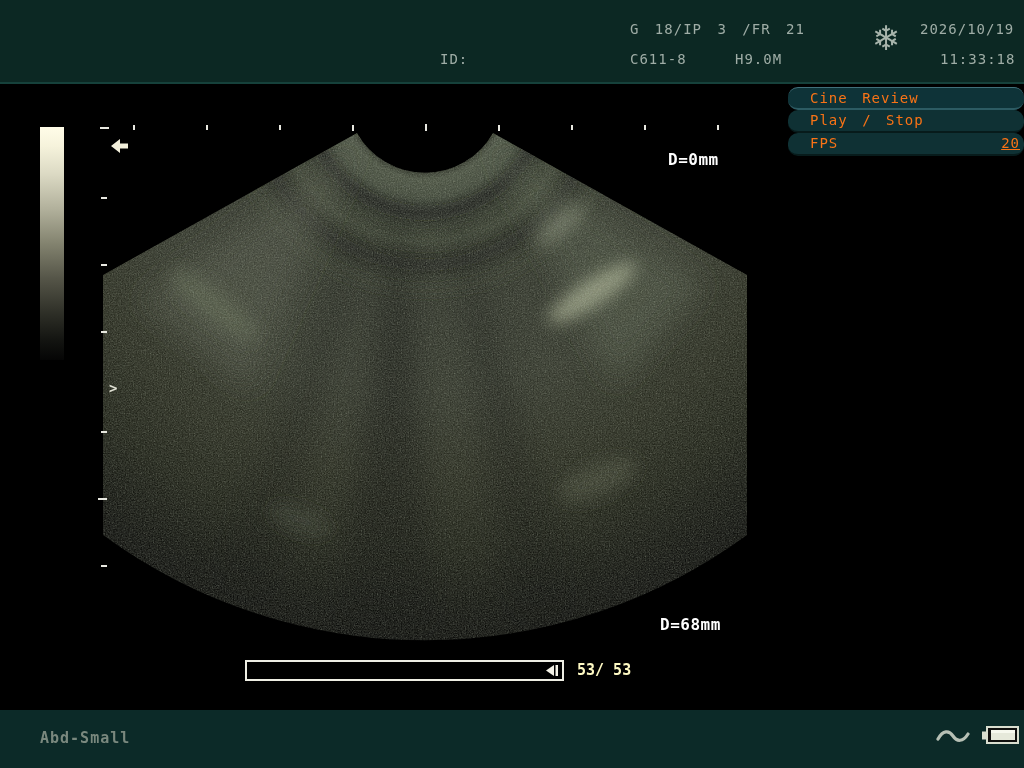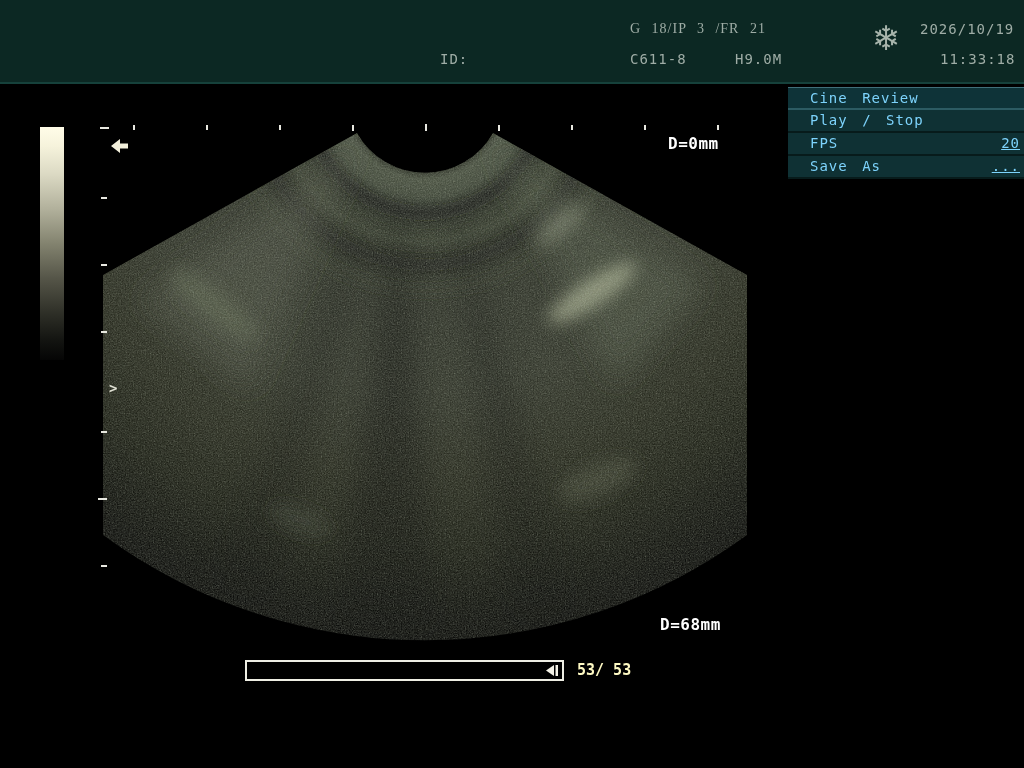--- a/index.html
+++ b/index.html
@@ -10,21 +10,21 @@
           border-bottom:2px solid #16413b;z-index:3;}
   #logo{position:absolute;left:30px;top:4px;width:92px;height:76px;text-align:center;}
   #logo .word{position:absolute;left:0;top:46px;width:92px;color:#ece9d4;
               font-family:"Liberation Sans",sans-serif;font-weight:bold;font-size:23px;letter-spacing:3px;}
   .hdr-txt{position:absolute;color:#9fada6;font-size:14px;letter-spacing:1px;word-spacing:6px;white-space:pre;}
   #snowflake{position:absolute;left:872px;top:18px;font-size:34px;color:#a7b4ab;
              font-family:"DejaVu Sans",sans-serif;}
   
   #menu{position:absolute;left:788px;top:87px;width:236px;z-index:3;}
   .menu-row{position:relative;height:21px;background:#0f3134;border-bottom:2px solid #071b1b;
-            color:#7dd3fc;font-size:14px;letter-spacing:1px;word-spacing:5px;line-height:21px;}
+            color:#f97316;font-size:14px;letter-spacing:1px;word-spacing:5px;line-height:21px;border-radius:10px;}
   .menu-row .lbl{position:absolute;left:22px;top:0;}
   .menu-row .val{position:absolute;right:4px;top:0;text-decoration:underline;}
   .menu-row.hl{background:#0e3338;border-top:1px solid #41707a;border-bottom:2px solid #2c5b63;height:20px;line-height:20px;}
   
   .img-txt{position:absolute;color:#fff;font-weight:bold;font-size:16px;letter-spacing:0.5px;z-index:2;white-space:pre;}
   #focus-marker{position:absolute;left:109px;top:380px;color:#e0e0d4;font-size:14px;font-weight:bold;z-index:2;}
   
   #graybar{position:absolute;left:40px;top:127px;width:24px;height:233px;z-index:2;
     background:linear-gradient(#fffce8 0%,#f6f3dc 8%,#dcdac4 20%,#b2b19c 35%,#83836f 50%,#555548 65%,#2e2f27 80%,#121310 92%,#050505 100%);}
   
@@ -120,21 +120,21 @@
       <rect x="101" y="197" width="6" height="2"></rect>
       <rect x="101" y="264" width="6" height="2"></rect>
       <rect x="101" y="331" width="6" height="2"></rect>
       <rect x="101" y="431" width="6" height="2"></rect>
       <rect x="98" y="498" width="9" height="2"></rect>
       <rect x="101" y="565" width="6" height="2"></rect>
     </g>
   </svg>
 
   <div id="topbar">
-    <div class="hdr-txt" style="left:630px;top:21px;font-family:Liberation Serif, serif;">G 18/IP 3 /FR 21</div>
+    <div class="hdr-txt" style="left:630px;top:21px;">G 18/IP 3 /FR 21</div>
     <div class="hdr-txt" style="left:440px;top:51px;">ID:</div>
     <div class="hdr-txt" style="left:630px;top:51px;">C611-8</div>
     <div class="hdr-txt" style="left:735px;top:51px;">H9.0M</div>
     <div id="snowflake">❄</div>
     <div class="hdr-txt" style="left:920px;top:21px;">2026/10/19</div>
     <div class="hdr-txt" style="left:940px;top:51px;">11:33:18</div>
   </div>
 
   <div id="menu">
     <div class="menu-row hl">
@@ -142,39 +142,47 @@
       <span class="val"></span>
     </div>
     <div class="menu-row">
       <span class="lbl">Play / Stop</span>
       <span class="val"></span>
     </div>
     <div class="menu-row">
       <span class="lbl">FPS</span>
       <span class="val">20</span>
     </div>
-    <div class="menu-row">
-      <span class="lbl">Save As</span>
-      <span class="val">...</span>
-    </div>
   </div>
 
   <div id="graybar"></div>
 
   <svg id="orient-arrow" width="17" height="14" viewBox="0 0 17 14">
     <polygon points="0,7 9,0 9,4.5 17,4.5 17,9.5 9,9.5 9,14" fill="#f2efdb"></polygon>
   </svg>
 
   <div id="focus-marker">&gt;</div>
 
-  <div class="img-txt" style="left:668px;top:134px;text-align:center;">D=0mm</div>
+  <div class="img-txt" style="left:668px;top:150px;text-align:center;">D=0mm</div>
   <div class="img-txt" style="left:660px;top:615px;">D=68mm</div>
 
   <div id="cinebar">
     <svg id="cine-marker" width="13" height="13" viewBox="0 0 13 13">
       <polygon points="0,6.5 8,1 8,12" fill="#f4f2e6"></polygon>
       <rect x="9.5" y="1" width="2.5" height="11" fill="#f4f2e6"></rect>
     </svg>
   </div>
   <div id="frame-counter">53/ 53</div>
 
+  <div id="bottombar">
+    <div id="preset">Abd-Small</div>
+    <svg id="ac-icon" width="34" height="18" viewBox="0 0 34 18">
+      <path d="M2,11 C7,2 13,2 17,8 C21,14 27,14 32,6" stroke="#b7c0b5" stroke-width="3.2" fill="none" stroke-linecap="round"></path>
+    </svg>
+    <svg id="battery" width="38" height="19" viewBox="0 0 38 19">
+      <rect x="0" y="5.5" width="4" height="8" fill="#d9decf"></rect>
+      <rect x="5" y="1" width="31" height="16" fill="#10100e" stroke="#d9decf" stroke-width="2"></rect>
+      <rect x="9" y="4" width="24" height="10" fill="#e6e9da"></rect>
+      <rect x="9" y="4" width="24" height="3" fill="#f7f9ee"></rect>
+    </svg>
+  </div>
 
 </div>
 
 </body></html>

